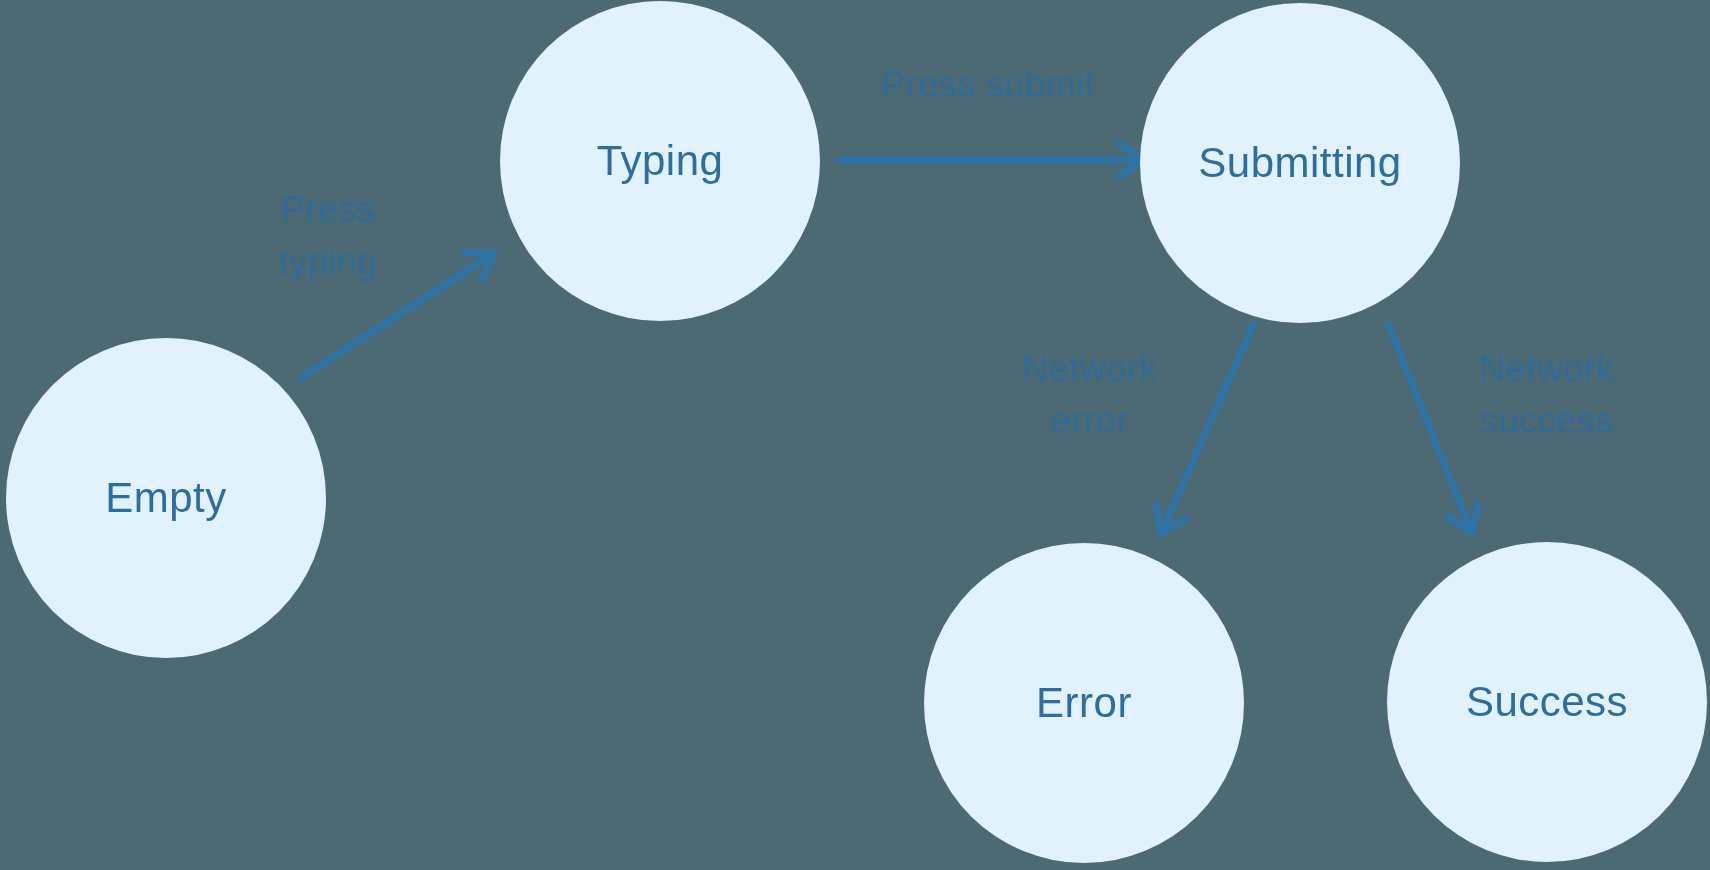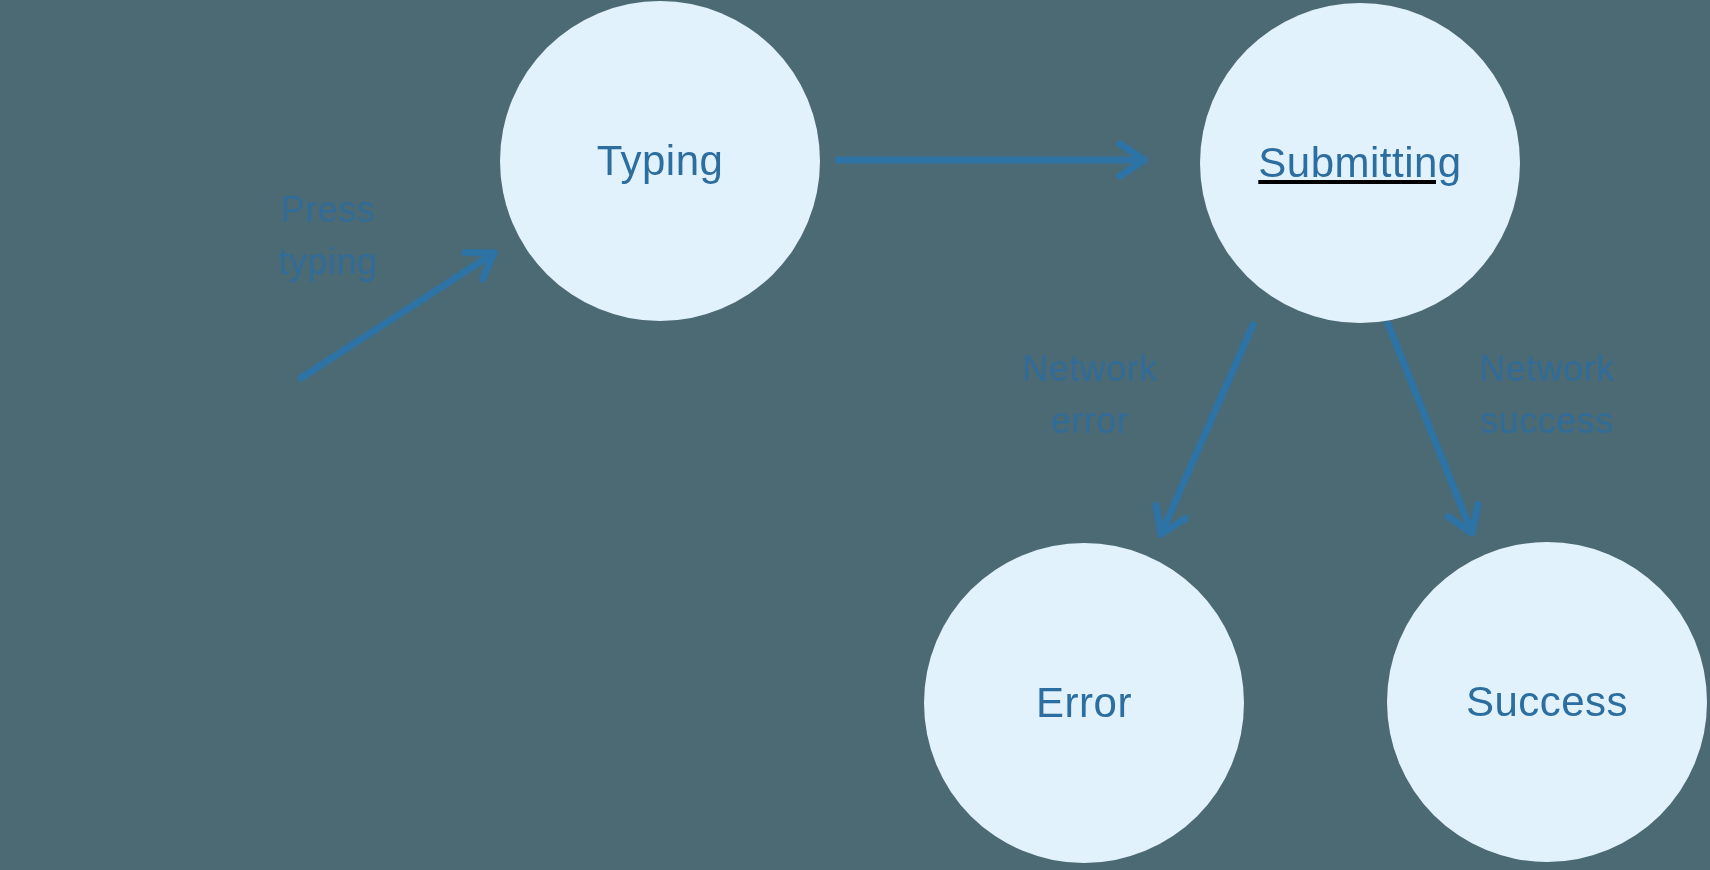--- a/index.html
+++ b/index.html
@@ -68,21 +68,21 @@
     font-size: 36px;
     font-weight: 500;
     letter-spacing: 0.5px;
     line-height: 52px;
     text-align: center;
     white-space: nowrap;
   }
   
   .node-empty      { left: 6px;    top: 338px; }
   .node-typing     { left: 500px;  top: 1px;   }
-  .node-submitting { left: 1200px; top: 3px; text-decoration: underline;   }
+  .node-submitting { left: 1140px; top: 3px;   }
   .node-error      { left: 924px;  top: 543px; }
   .node-success    { left: 1387px; top: 542px; }
   
   .label-start-typing    { left: 328px;  top: 236px; }
   .label-press-submit    { left: 988px;  top: 85px;  }
   .label-network-error   { left: 1090px; top: 395px; }
   .label-network-success { left: 1547px; top: 395px; }
 </style>
 </head>
 <body>
@@ -94,20 +94,23 @@
       <marker id="arrowhead" markerUnits="userSpaceOnUse" markerWidth="44" markerHeight="44" refX="36" refY="22" orient="auto">
         <path class="arrowhead-path" d="M 12 6 L 36 22 L 12 38"></path>
       </marker>
     </defs>
     <path class="edge-line" d="M 301 378 L 494 253" marker-end="url(#arrowhead)"></path>
     <path class="edge-line" d="M 838 160 L 1144 160" marker-end="url(#arrowhead)"></path>
     <path class="edge-line" d="M 1253 325 L 1161 534" marker-end="url(#arrowhead)"></path>
     <path class="edge-line" d="M 1388 324 L 1472 533" marker-end="url(#arrowhead)"></path>
   </svg>
 
+  <div class="node node-empty">
+    <span class="node-label">Empty</span>
+  </div>
 
   <div class="node node-typing">
     <span class="node-label">Typing</span>
   </div>
 
   <div class="node node-submitting">
     <span class="node-label">Submitting</span>
   </div>
 
   <div class="node node-error">
@@ -116,20 +119,23 @@
 
   <div class="node node-success">
     <span class="node-label">Success</span>
   </div>
 
   <div class="edge-label label-start-typing">
     <div>Press</div>
     <div>typing</div>
   </div>
 
+  <div class="edge-label label-press-submit">
+    <div>Press submit</div>
+  </div>
 
   <div class="edge-label label-network-error">
     <div>Network</div>
     <div>error</div>
   </div>
 
   <div class="edge-label label-network-success">
     <div>Network</div>
     <div>success</div>
   </div>

